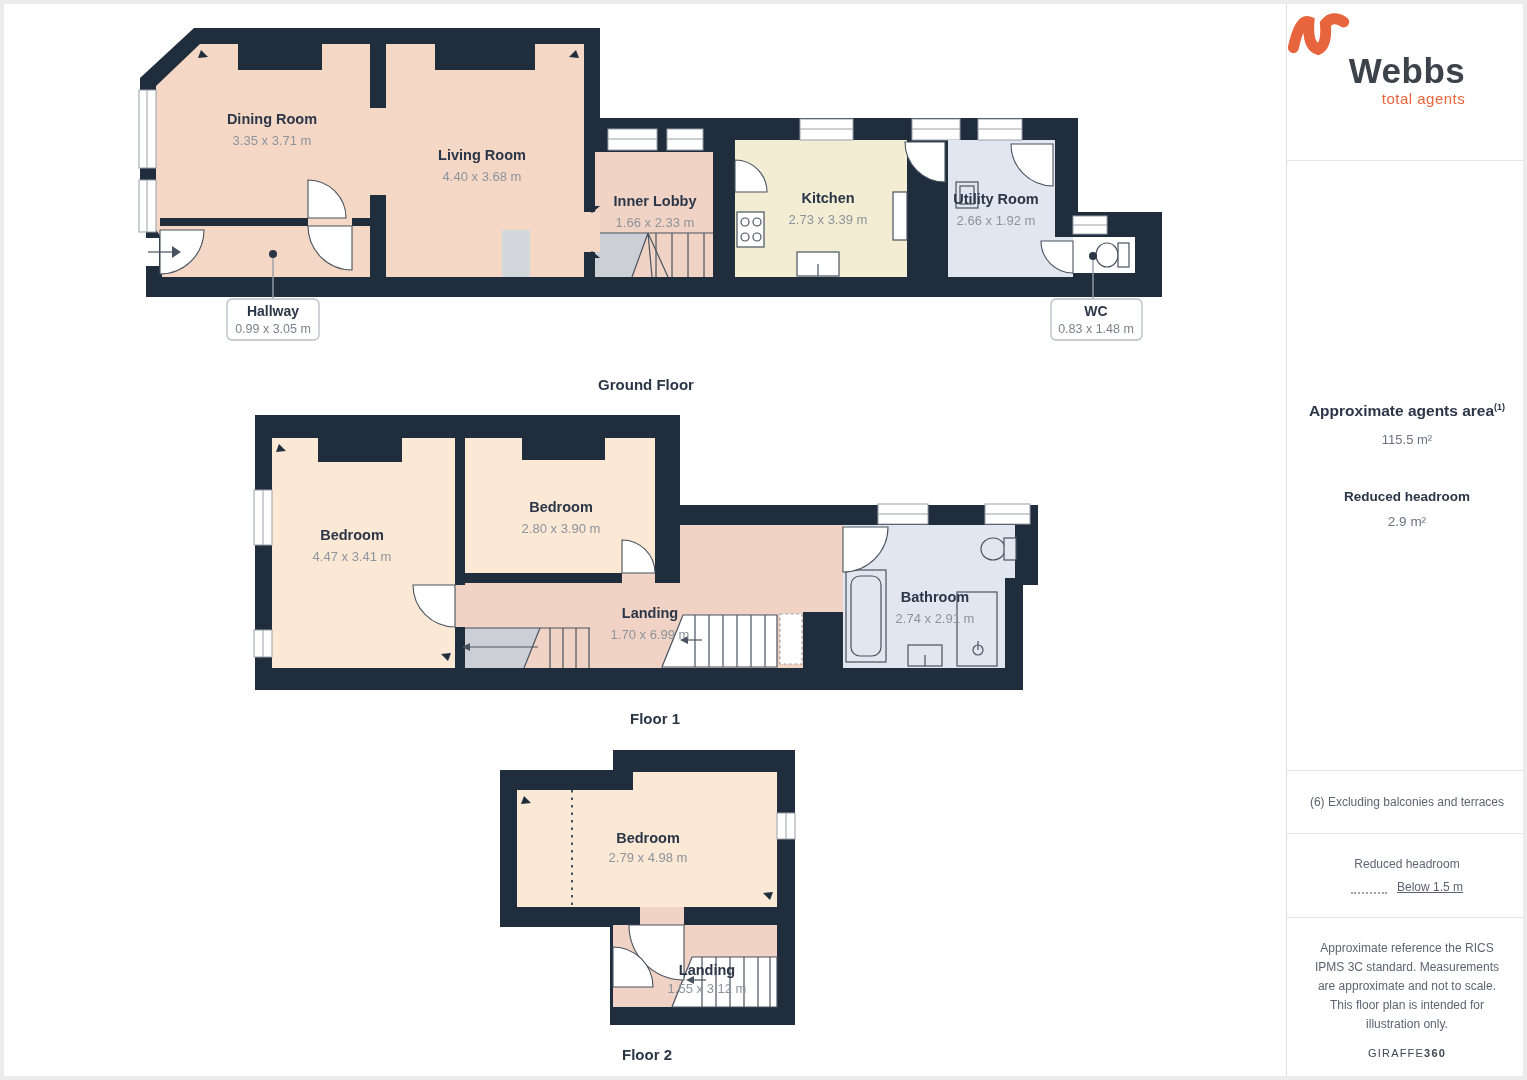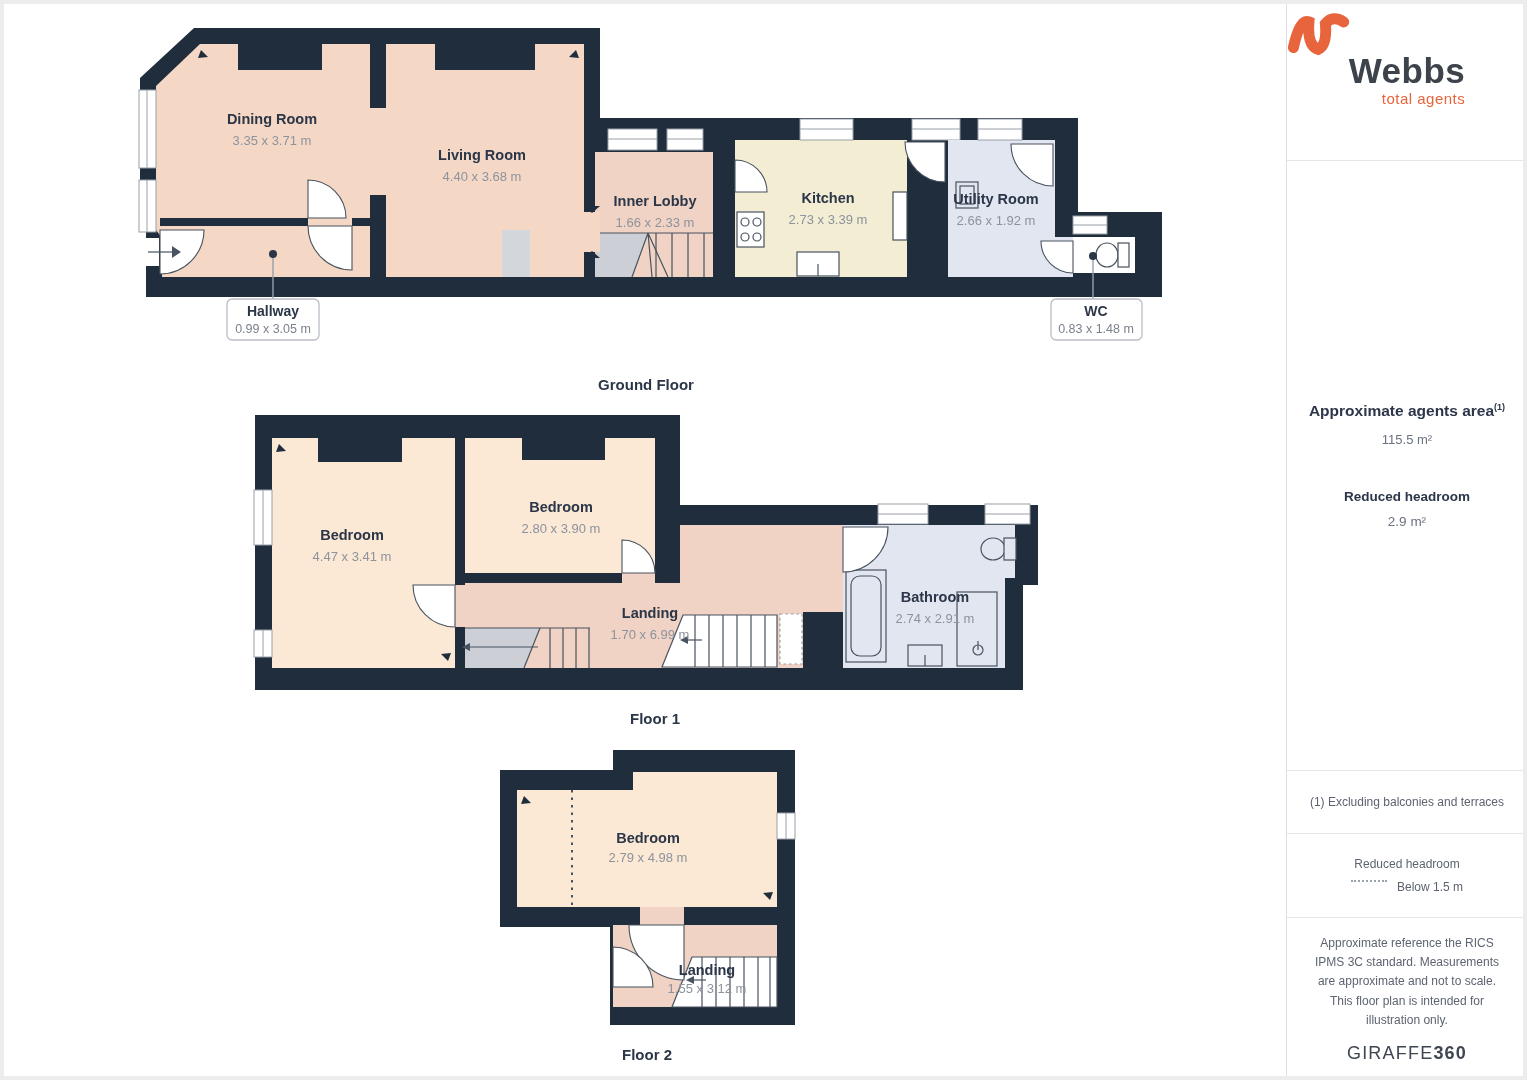--- a/index.html
+++ b/index.html
@@ -46,25 +46,25 @@
   .logo-name{font-size:35px;font-weight:600;color:#3d434b;letter-spacing:.5px;line-height:1;}
   .logo-tagline{font-size:15px;color:var(--accent);margin-top:2px;letter-spacing:.5px;}
   .area-section{height:610px;border-top:1px solid var(--divider);}
   .stat-heading{font-size:15.5px;font-weight:700;color:var(--textDark);}
   .stat-heading sup{font-size:9px;}
   .stat-value{font-size:13px;color:#6a7280;margin:12px 0 42px 0;}
   .stat-heading.small{font-size:13.5px;}
   .stat-value.small{font-size:13.5px;margin:10px 0 0 0;}
   .footnote-section{height:63px;border-top:1px solid var(--divider);font-size:12px;}
   .legend-section{height:84px;border-top:1px solid var(--divider);font-size:12px;gap:9px;}
-  .legend-row{display:flex;align-items:flex-start;gap:10px;}
+  .legend-row{display:flex;align-items:flex-end;gap:10px;text-decoration:underline;}
   .legend-dash{display:inline-block;width:36px;border-top:2px dotted #9aa2ac;}
   .disclaimer-section{height:163px;border-top:1px solid var(--divider);font-size:12px;}
   .disclaimer-text{width:198px;line-height:1.6;}
-  .credit{margin-top:13px;font-size:18px;letter-spacing:1.2px;color:#3f4651;}
+  .credit{margin-top:13px;font-size:11px;letter-spacing:1.2px;color:#3f4651;}
   .credit .bold{font-weight:700;}
 </style>
 </head>
 <body>
 
 <div id="page">
   <div class="outer-frame"></div>
 
   <svg width="1286" height="1080" viewBox="0 0 1286 1080">
 
@@ -350,21 +350,21 @@
     <div class="side-section area-section">
       <div class="stat-heading">
         <span>Approximate agents area</span><sup>(1)</sup>
       </div>
       <div class="stat-value">115.5 m²</div>
       <div class="stat-heading small">Reduced headroom</div>
       <div class="stat-value small">2.9 m²</div>
     </div>
 
     <div class="side-section footnote-section">
-      <div>(1) Excluding balconies and terraces</div>
+      <div>(6) Excluding balconies and terraces</div>
     </div>
 
     <div class="side-section legend-section">
       <div>Reduced headroom</div>
       <div class="legend-row">
         <span class="legend-dash"></span>
         <span>Below 1.5 m</span>
       </div>
     </div>
 

